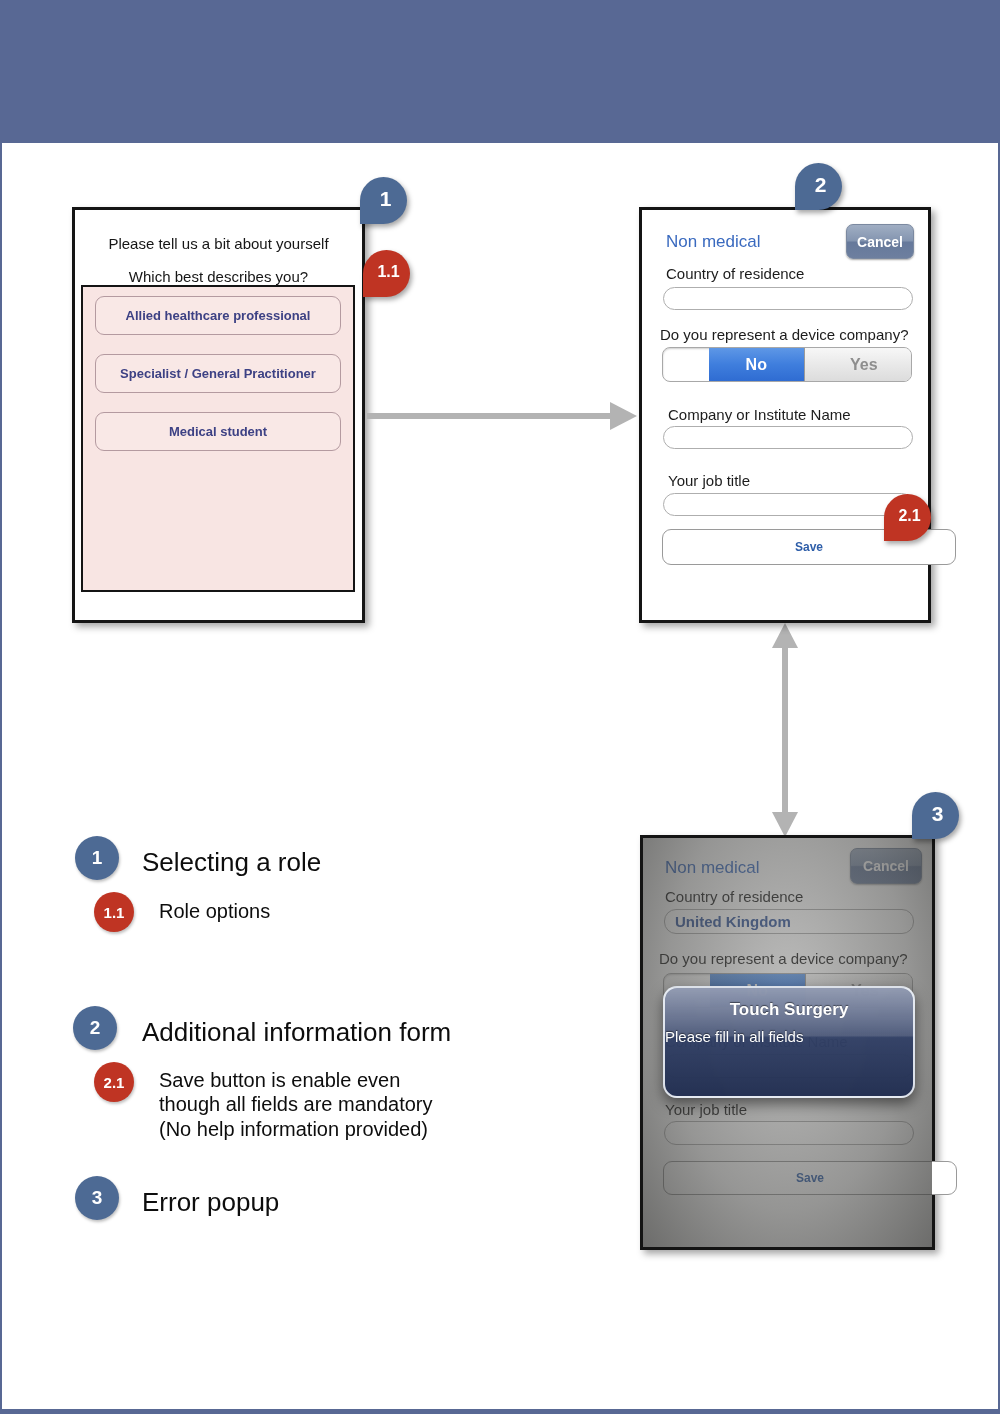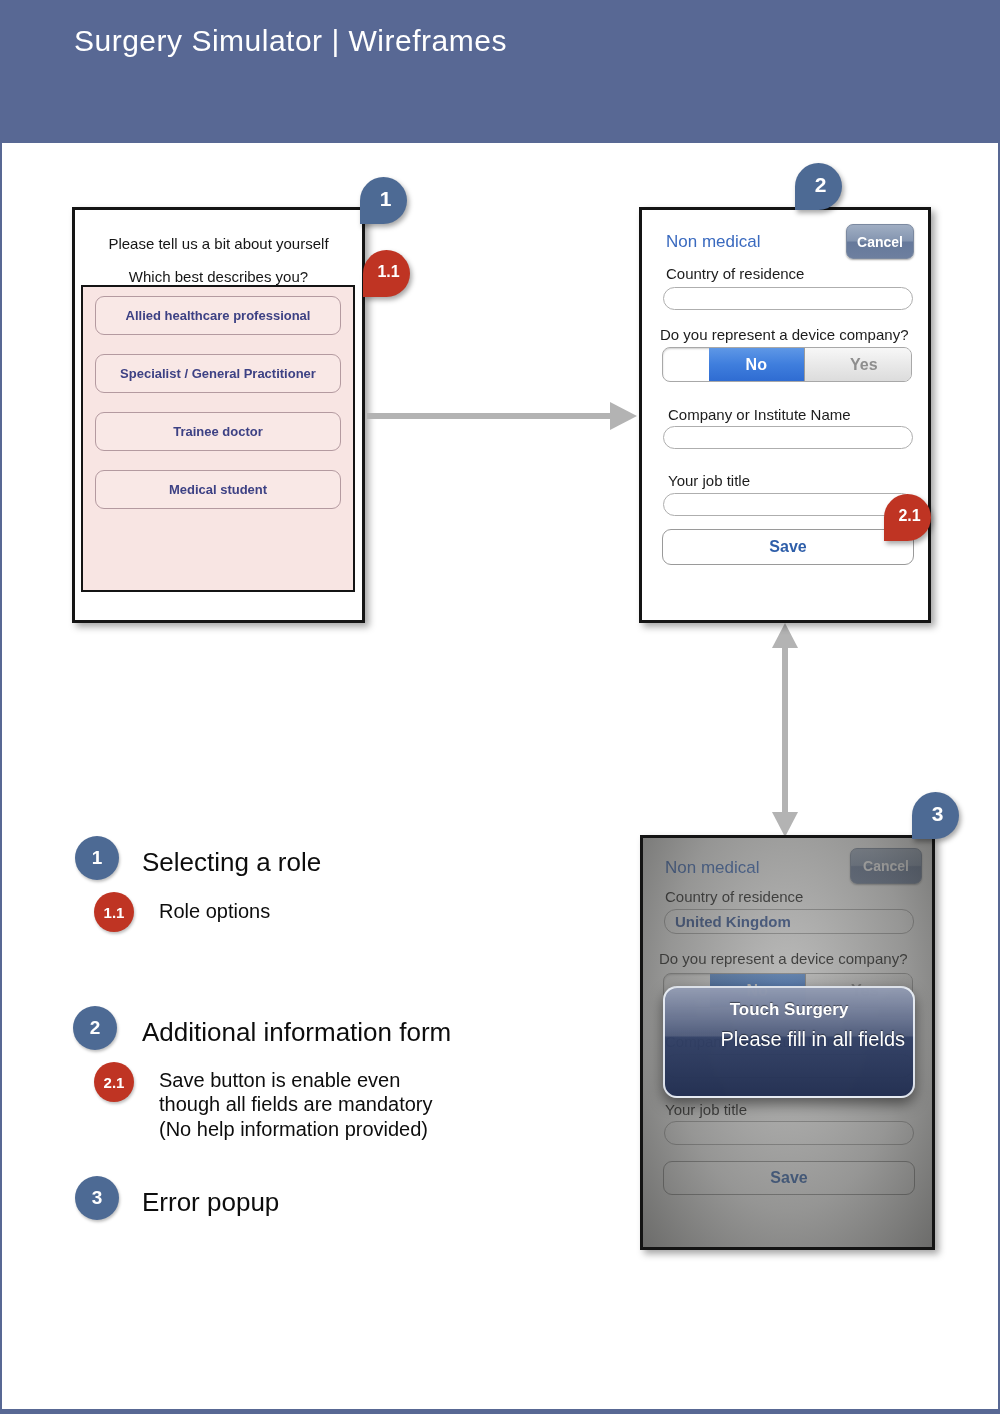--- a/index.html
+++ b/index.html
@@ -71,23 +71,23 @@
     border: 1px solid #a8a8a8; border-radius: 8px; overflow: hidden;
     display: flex; box-shadow: inset 0 1px 2px rgba(0,0,0,0.2); cursor: pointer;
   }
   .ui-toggle .seg {
     flex: 1; display: flex; align-items: center; justify-content: center;
     font-size: 16px; font-weight: bold;
   }
   .seg-no  { background: linear-gradient(180deg, #5e97e6 0%, #3f7edd 50%, #2f6cd2 100%); color: #fff; border-right: 1px solid #9a9a9a; margin-left: 46px; }
   .seg-yes { background: linear-gradient(180deg, #f7f7f7 0%, #e9e9e9 50%, #dcdcdc 100%); color: #8e8e8e; padding-left: 12px; }
   .ui-save {
-    position: absolute; left: 20px; width: 252px; height: 36px;
+    position: absolute; left: 20px; width: 294px; height: 36px;
     background: #fff; border: 1.5px solid #9a9a9a; border-radius: 9px;
-    color: #2e5ea9; font-weight: bold; font-size: 16px;
+    color: #2e5ea9; font-weight: bold; font-size: 12px;
     display: flex; align-items: center; justify-content: center; cursor: pointer;
     font-family: "Liberation Sans", sans-serif;
   }
 
   .form-panel  { left: 637px; top: 207px; width: 292px; height: 416px; }
   .error-panel { left: 638px; top: 835px; width: 295px; height: 415px; background:#fdfdfd; }
 
   
   .dim-overlay {
     position: absolute; inset: 0; z-index: 5;
@@ -97,22 +97,22 @@
   .alert {
     position: absolute; left: 20px; top: 148px; width: 252px; height: 112px; z-index: 6;
     border-radius: 14px; border: 2px solid rgba(240,244,250,0.9);
     background:
       linear-gradient(180deg, rgba(255,255,255,0.42) 0%, rgba(255,255,255,0.14) 44%, rgba(255,255,255,0) 46%),
       linear-gradient(180deg, rgba(64,80,120,0.96) 0%, rgba(32,45,80,0.96) 100%);
     box-shadow: 0 6px 14px rgba(0,0,0,0.5);
   }
   .alert-title { position: absolute; top: 12px; left: 0; right: 0; text-align: center;
     color: #fff; font-weight: bold; font-size: 17px; text-shadow: 0 -1px 1px rgba(0,0,0,0.5); }
-  .alert-msg { position: absolute; top: 40px; left: 0; right: 8px; text-align: right;
-    color: #fff; font-size: 20px; text-shadow: 0 -1px 1px rgba(0,0,0,0.5); }
+  .alert-msg { position: absolute; top: 40px; left: 0; right: 17px; text-align: left;
+    color: #fff; font-size: 15px; text-shadow: 0 -1px 1px rgba(0,0,0,0.5); }
   .alert-ok {
     position: absolute; left: 12px; right: 12px; top: 66px; height: 32px;
     border-radius: 8px; border: 1px solid #cdd5e2; cursor: pointer;
     background: linear-gradient(180deg, #eef1f7 0%, #b9c3d6 46%, #7d8dac 52%, #97a5bf 100%);
     color: #fff; font-weight: bold; font-size: 18px;
     display: flex; align-items: center; justify-content: center;
     text-shadow: 0 -1px 1px rgba(0,0,0,0.45);
     font-family: "Liberation Sans", sans-serif;
   }
 
@@ -149,30 +149,28 @@
   .legend-text { position: absolute; color: #0d0d0d; }
   .legend-main { font-size: 26px; }
   .legend-sub  { font-size: 20px; white-space: pre-line; line-height: 1.22; }
 </style>
 </head>
 <body>
 
 <div class="page">
 
   <div class="header">
-    <div class="header-sub">Surgery Simulator | Wireframes</div>
   </div>
 
   <div class="panel role-panel">
     <div class="role-title">Please tell us a bit about yourself</div>
     <div class="role-subtitle">Which best describes you?</div>
     <div class="role-box">
       <button class="role-btn">Allied healthcare professional</button>
       <button class="role-btn">Specialist / General Practitioner</button>
-      <button class="role-btn">Trainee doctor</button>
       <button class="role-btn">Medical student</button>
     </div>
   </div>
 
   <div>
     <div class="arrow-piece" style="left:365px; top:413px; width:245px; height:6px;"></div>
     <div class="tri tri-right" style="left:608px; top:402px;"></div>
   </div>
 
   <div>

